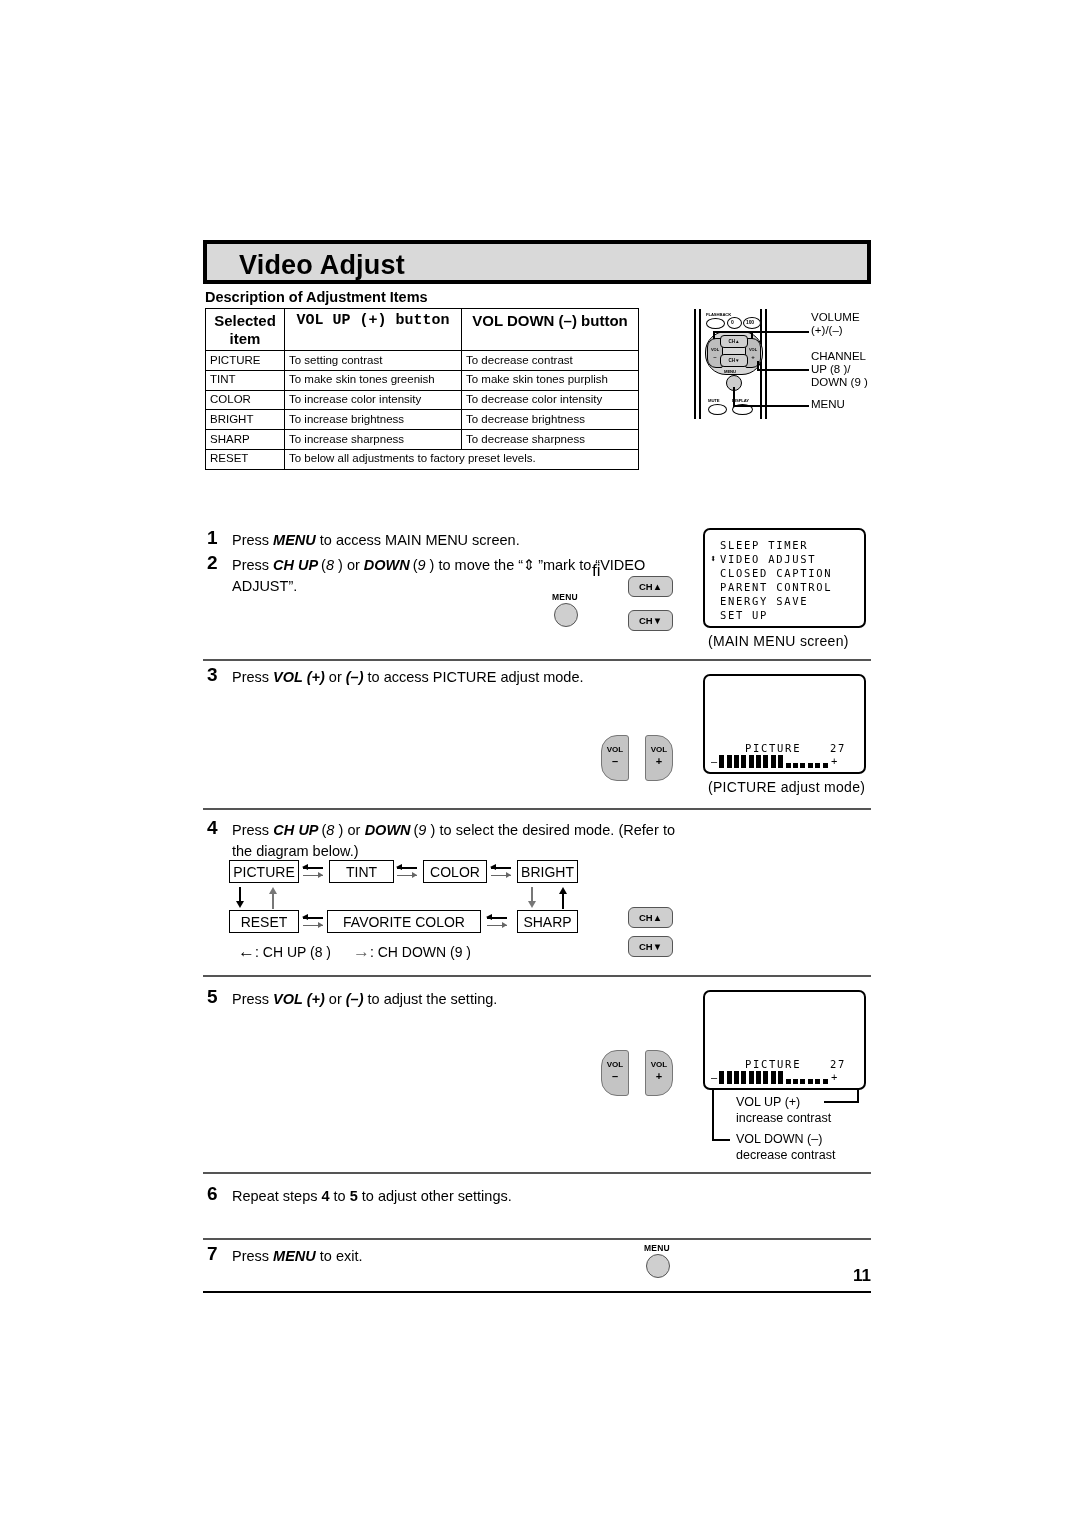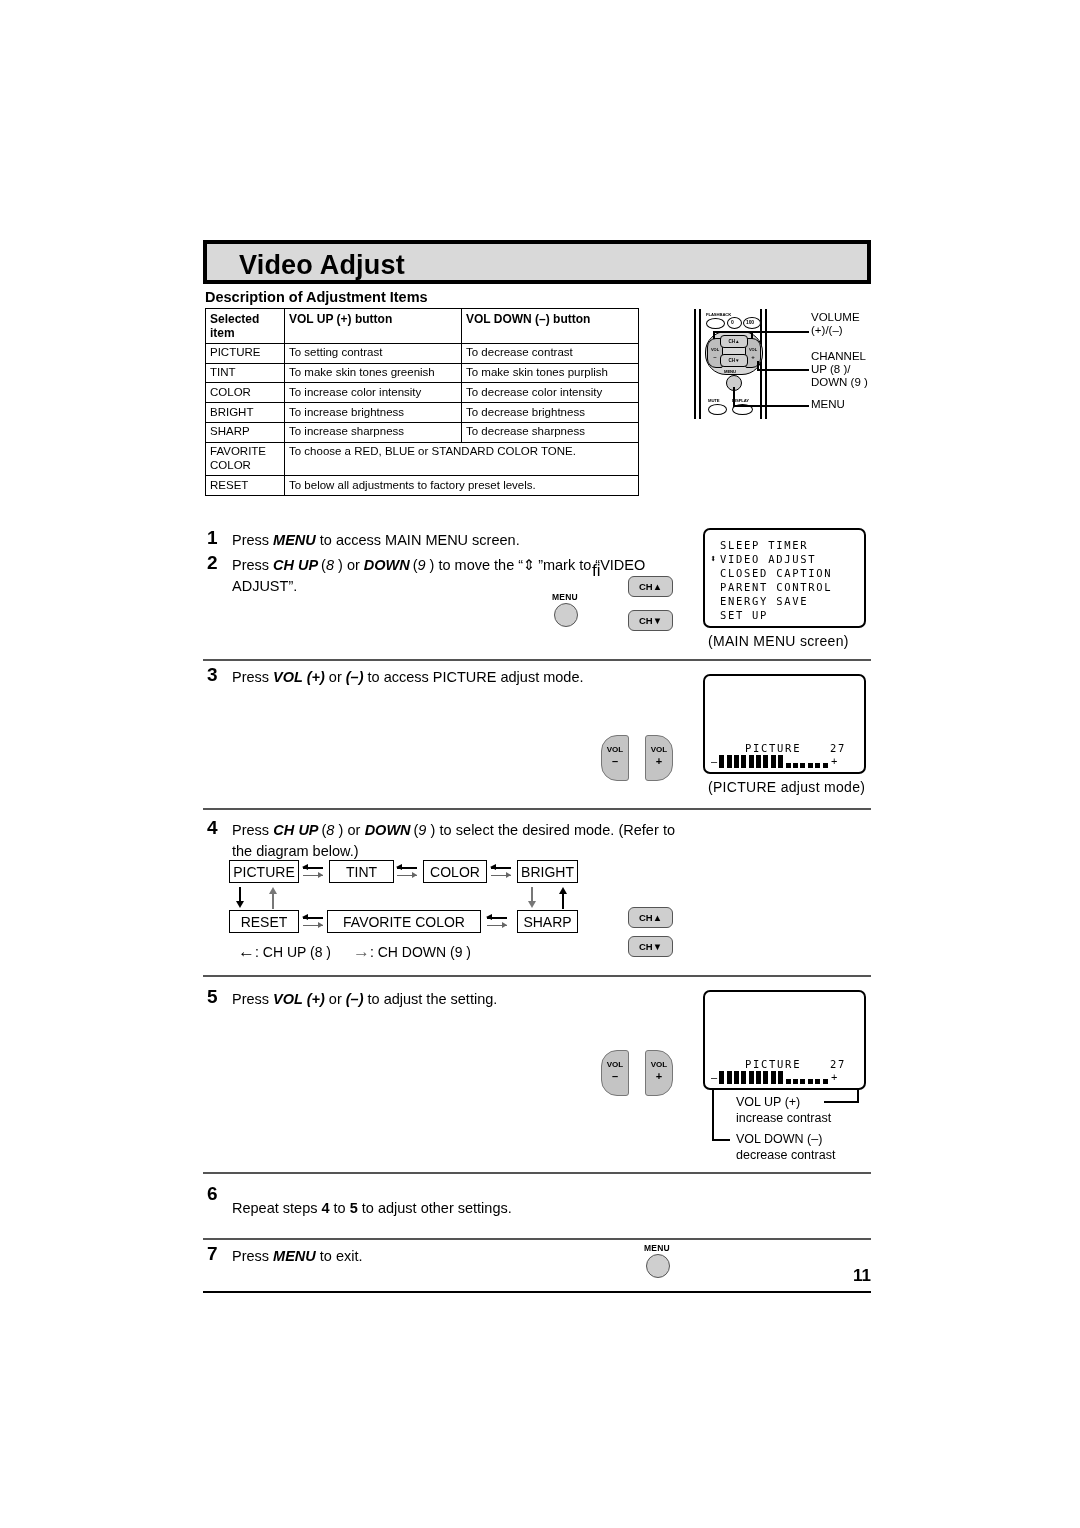--- a/index.html
+++ b/index.html
@@ -14,23 +14,23 @@
   .titlebar .t{position:absolute;left:32px;top:6px;font-size:27px;font-weight:bold;
                letter-spacing:.2px;}
 
   .subhead{position:absolute;left:205px;top:289px;font-size:14.5px;font-weight:bold;}
 
   
   .tbl{position:absolute;left:205px;top:308px;width:406px;border-collapse:collapse;
        table-layout:fixed;}
   .tbl td{border:1px solid #000;font-size:11.5px;padding:2.5px 4px;vertical-align:top;
           line-height:1.2;}
-  .tbl .hdr td{font-weight:bold;font-size:12px;}
+  .tbl .hdr td{font-weight:bold;font-size:15px;text-align:center;}
   .c1{width:70px;}
-  .c2{width:168px;}
+  .c2{width:168px;font-family:Liberation Mono, monospace;}
   .c3{width:168px;}
   .tbl .tall{height:26px;}
 
   
   .remote{position:absolute;left:690px;top:294px;width:190px;height:118px;margin-top:12px;}
   .rbody{position:absolute;left:4px;top:3px;width:74px;height:110px;}
   .rail{position:absolute;top:0;width:0;height:110px;border-left:2px solid #000;}
   .rail.a{left:0px;} .rail.b{left:5px;}
   .rail.c{left:66px;} .rail.d{left:71px;}
   .oval{position:absolute;border:1.6px solid #000;border-radius:50%;background:#fff;}
@@ -169,27 +169,20 @@
       <td>BRIGHT</td>
       <td>To increase brightness</td>
       <td>To decrease brightness</td>
     </tr>
     <tr>
       <td>SHARP</td>
       <td>To increase sharpness</td>
       <td>To decrease sharpness</td>
     </tr>
     <tr>
-      <td class="tall">
-        <span>FAVORITE</span><br>
-        <span>COLOR</span>
-      </td>
-      <td colspan="2">To choose a RED, BLUE or STANDARD COLOR TONE.</td>
-    </tr>
-    <tr>
       <td>RESET</td>
       <td colspan="2">To below all adjustments to factory preset levels.</td>
     </tr>
   </tbody>
     </table>
 
   <div class="remote">
     <div class="rbody">
       <div class="rail a"></div>
       <div class="rail b"></div>
@@ -442,21 +435,21 @@
     <span>increase contrast</span>
   </div>
   <div class="callout" style="left:736px;top:1131px;">
     <span>VOL DOWN (–)</span><br>
     <span>decrease contrast</span>
   </div>
 
   <div class="hr" style="top:1172px;"></div>
 
   <div class="stepnum" style="left:207px;top:1183px;">6</div>
-  <div class="steptxt" style="left:232px;top:1186px;width:440px;margin-top:12px;">
+  <div class="steptxt" style="left:232px;top:1186px;width:440px;">
     Repeat steps <b>4</b> to <b>5</b> to adjust other settings.
   </div>
 
   <div class="hr" style="top:1238px;"></div>
 
   <div class="stepnum" style="left:207px;top:1243px;">7</div>
   <div class="steptxt" style="left:232px;top:1246px;width:400px;">
     Press <i>MENU</i> to exit.
   </div>
 

